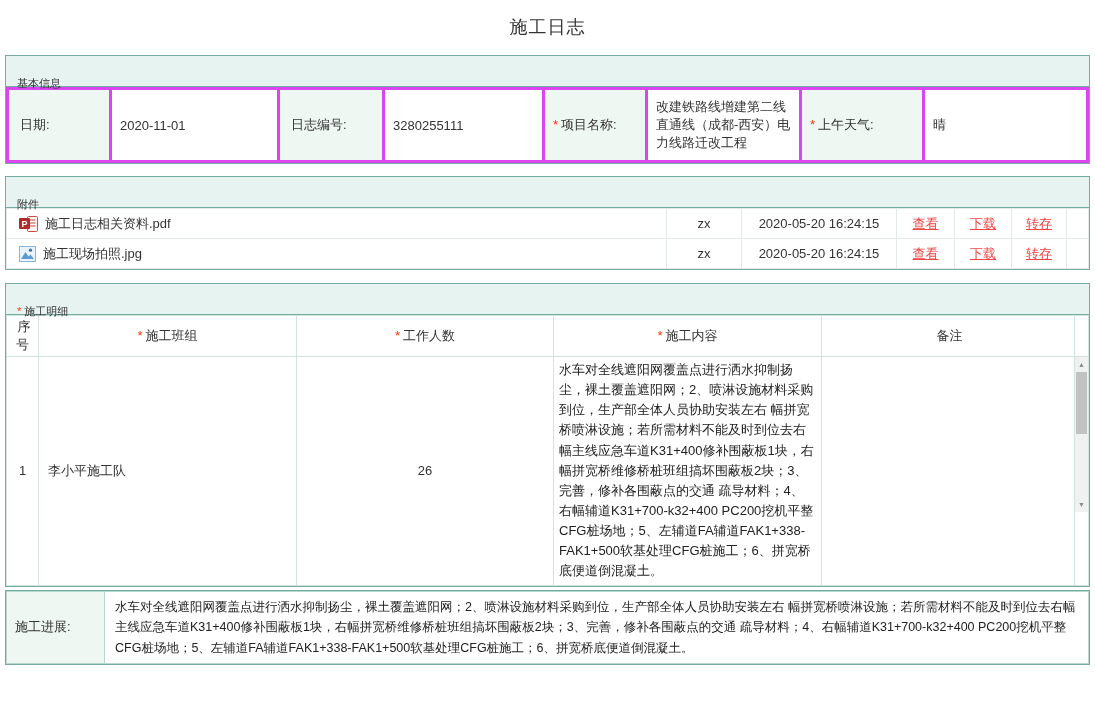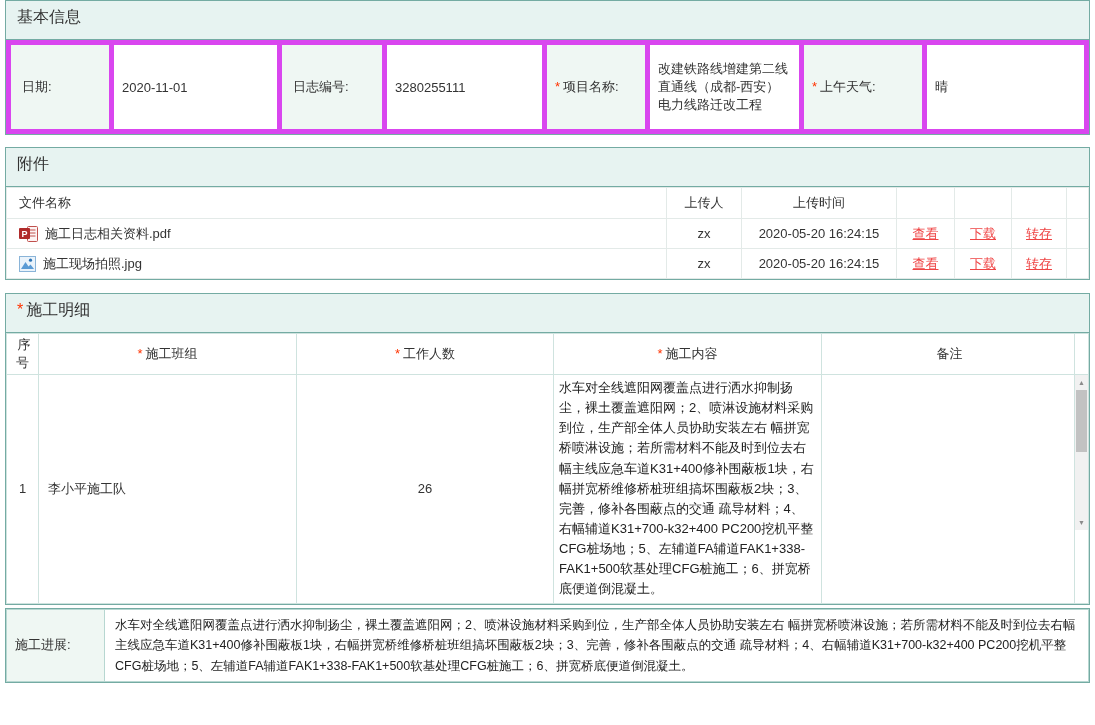--- a/index.html
+++ b/index.html
@@ -6,27 +6,27 @@
   html,body { margin:0; padding:0; }
   body {
     width:1095px; height:725px; overflow:hidden;
     background:#ffffff; color:#333;
     font-family:"Liberation Sans","DejaVu Sans",sans-serif;
     font-size:13px;
   }
   .page-title { text-align:center; font-size:18px; color:#333; padding:15px 0 16px; letter-spacing:1px; }
 
   .box { margin:0 5px 12px 5px; border:1px solid #74aba3; }
-  .sec-header { background:#e7f3f1; border-bottom:1px solid #74aba3; padding:0 11px; height:39px; line-height:31px; font-size:16px; color:#333; }
+  .sec-header { background:#e7f3f1; border-bottom:1px solid #74aba3; padding:12px 11px; height:31px; line-height:31px; font-size:11px; color:#333; }
 
   table { border-collapse:collapse; width:100%; table-layout:fixed; }
   td { overflow:hidden; }
 
   
-  .basic-table td { border:5px solid #d946ef; font-size:13px; padding:15px 8px; vertical-align:middle; }
+  .basic-table td { border:3px solid #d946ef; font-size:13px; padding:8px 8px; vertical-align:middle; }
   .lbl { background:#eff7f3; text-align:left; color:#333; }
   .val { background:#fff; text-align:left; }
   .req { color:#f30; margin-right:3px; }
   .row-tall td { height:64px; }
   .row-mid td { height:36px; }
   .row-short td { height:26px; }
 
   
   .attach-table td { border:1px solid #e3eae8; font-size:13px; padding:3px 6px; vertical-align:middle; }
   .attach-table tr.head td { height:31px; }
@@ -57,20 +57,21 @@
   .b-row1 td { height:65px; }
 
   .gap13 { margin-bottom:13px; }
   .gap3 { margin-bottom:3px; }
 </style>
 </head>
 <body>
 
 <div>
 
+  <div class="page-title">施工日志</div>
 
   <div class="box">
     <div class="sec-header">基本信息</div>
     <table class="basic-table">
       <colgroup>
         <col style="width:103px">
           <col style="width:168px">
           <col style="width:105px">
           <col style="width:160px">
         <col style="width:103px">
@@ -99,29 +100,20 @@
       <colgroup>
         <col style="width:660px">
           <col style="width:75px">
           <col style="width:155px">
         <col style="width:58px">
           <col style="width:57px">
           <col style="width:55px">
           <col>
       </colgroup>
       <tbody>
-          <tr class="head">
-        <td class="name-cell">文件名称</td>
-        <td class="c">上传人</td>
-        <td class="c">上传时间</td>
-        <td></td>
-        <td></td>
-        <td></td>
-        <td></td>
-      </tr>
       <tr class="file-row">
         <td class="name-cell">
           <span class="file-icon">
             <svg width="19" height="16" viewBox="0 0 19 16">
               <rect x="8.5" y="0.5" width="10" height="15" rx="1" fill="#fdf3f3" stroke="#c0504d"></rect>
               <line x1="10.5" y1="4" x2="16.5" y2="4" stroke="#c0504d" stroke-width="1"></line>
               <line x1="10.5" y1="7" x2="16.5" y2="7" stroke="#c0504d" stroke-width="1"></line>
               <line x1="10.5" y1="10" x2="16.5" y2="10" stroke="#c0504d" stroke-width="1"></line>
               <rect x="0" y="2" width="11" height="11" rx="1" fill="#b02b2b"></rect>
               <text x="5.5" y="11" fill="#ffffff" font-size="9" font-weight="bold" text-anchor="middle">P</text>

